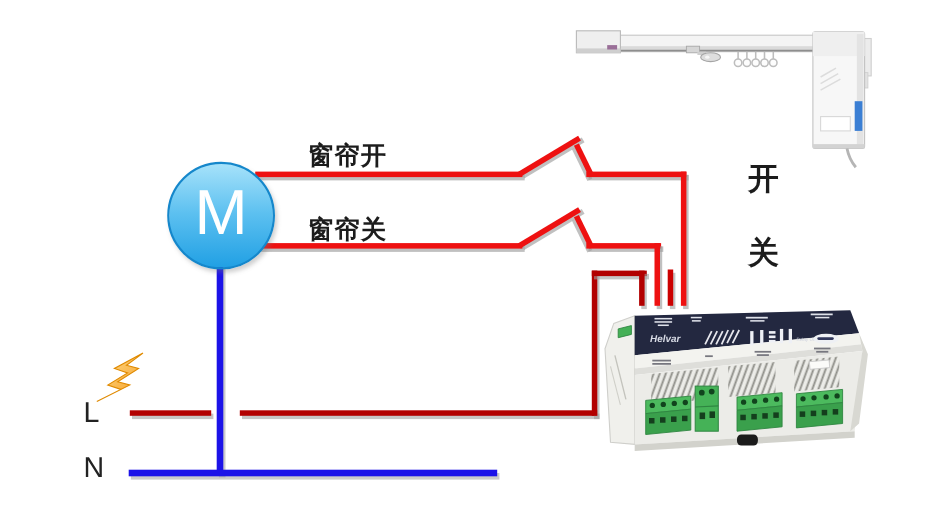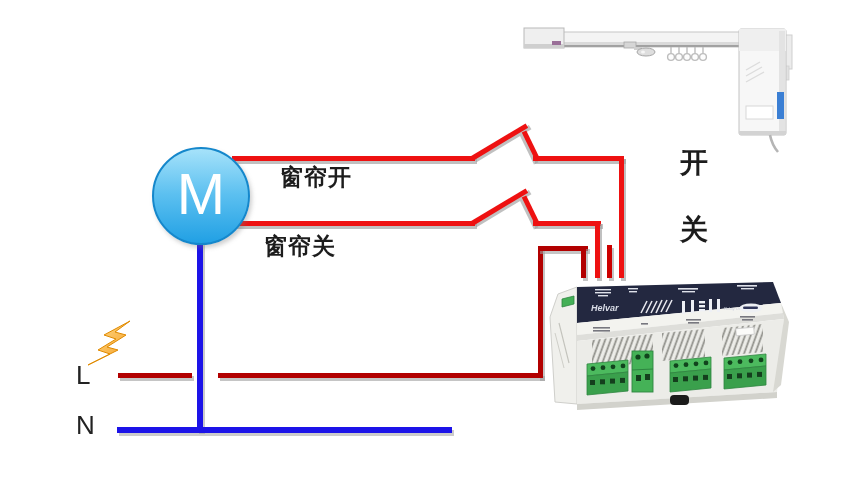--- a/index.html
+++ b/index.html
@@ -245,22 +245,22 @@
   <svg style="left:86px;top:321px;" width="54" height="44" viewBox="0 0 54 44">
     <defs>
       <linearGradient id="boltg" x1="0" y1="0" x2="1" y2="1">
         <stop offset="0" stop-color="#ffe093"></stop>
           <stop offset="1" stop-color="#f59b1e"></stop>
       </linearGradient>
     </defs>
     <path d="M44 0 L18 14 L30 18 L12 29 L24 33 L2 44 L32 29 L21 26 L40 14 L29 11 Z" fill="url(#boltg)" stroke="#e08a00" stroke-width="1"></path>
   </svg>
 
-  <div class="lbl lbl-cn" style="left:280px;top:126px;margin-top:36px;">窗帘开</div>
-  <div class="lbl lbl-cn" style="left:264px;top:193px;margin-top:38px;">窗帘关</div>
+  <div class="lbl lbl-cn" style="left:280px;top:126px;">窗帘开</div>
+  <div class="lbl lbl-cn" style="left:280px;top:193px;">窗帘关</div>
 
   <div class="lbl lbl-sw" style="left:680px;top:144px;">开</div>
   <div class="lbl lbl-sw" style="left:680px;top:211px;">关</div>
 
   <div class="lbl lbl-ln" style="left:76px;top:360px;">L</div>
   <div class="lbl lbl-ln" style="left:76px;top:410px;">N</div>
 
 </div>
 
 </body></html>

